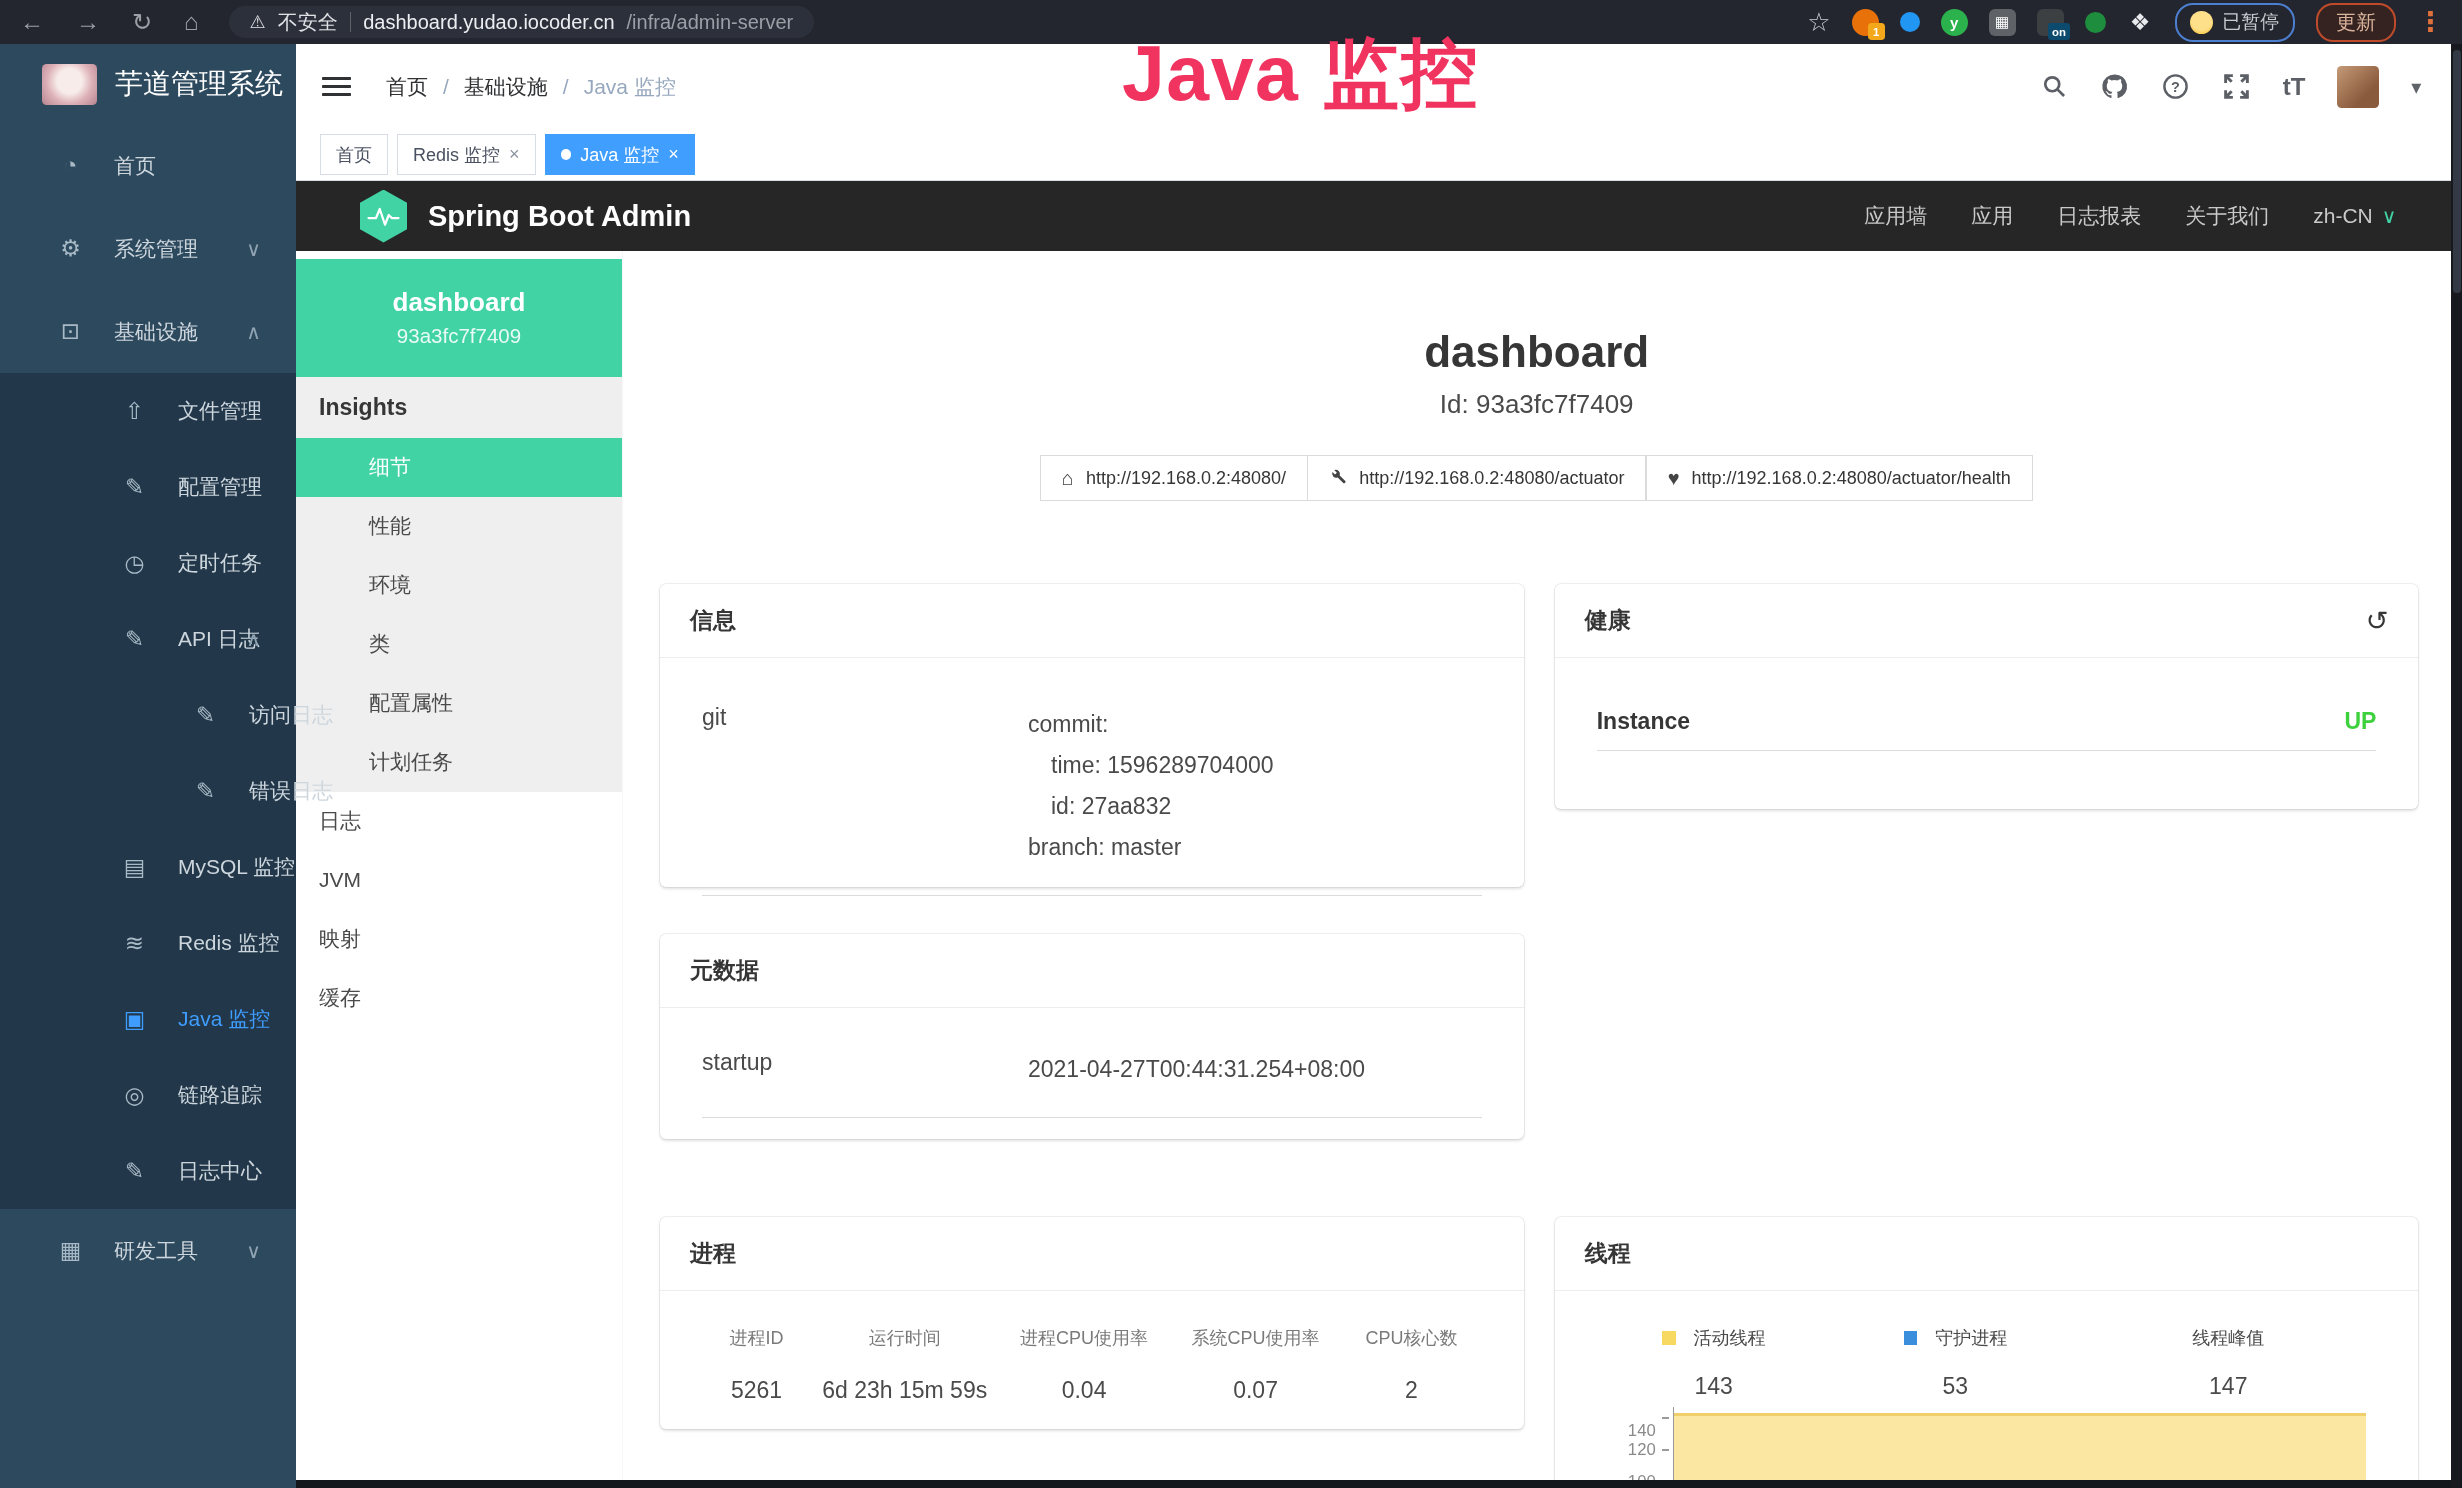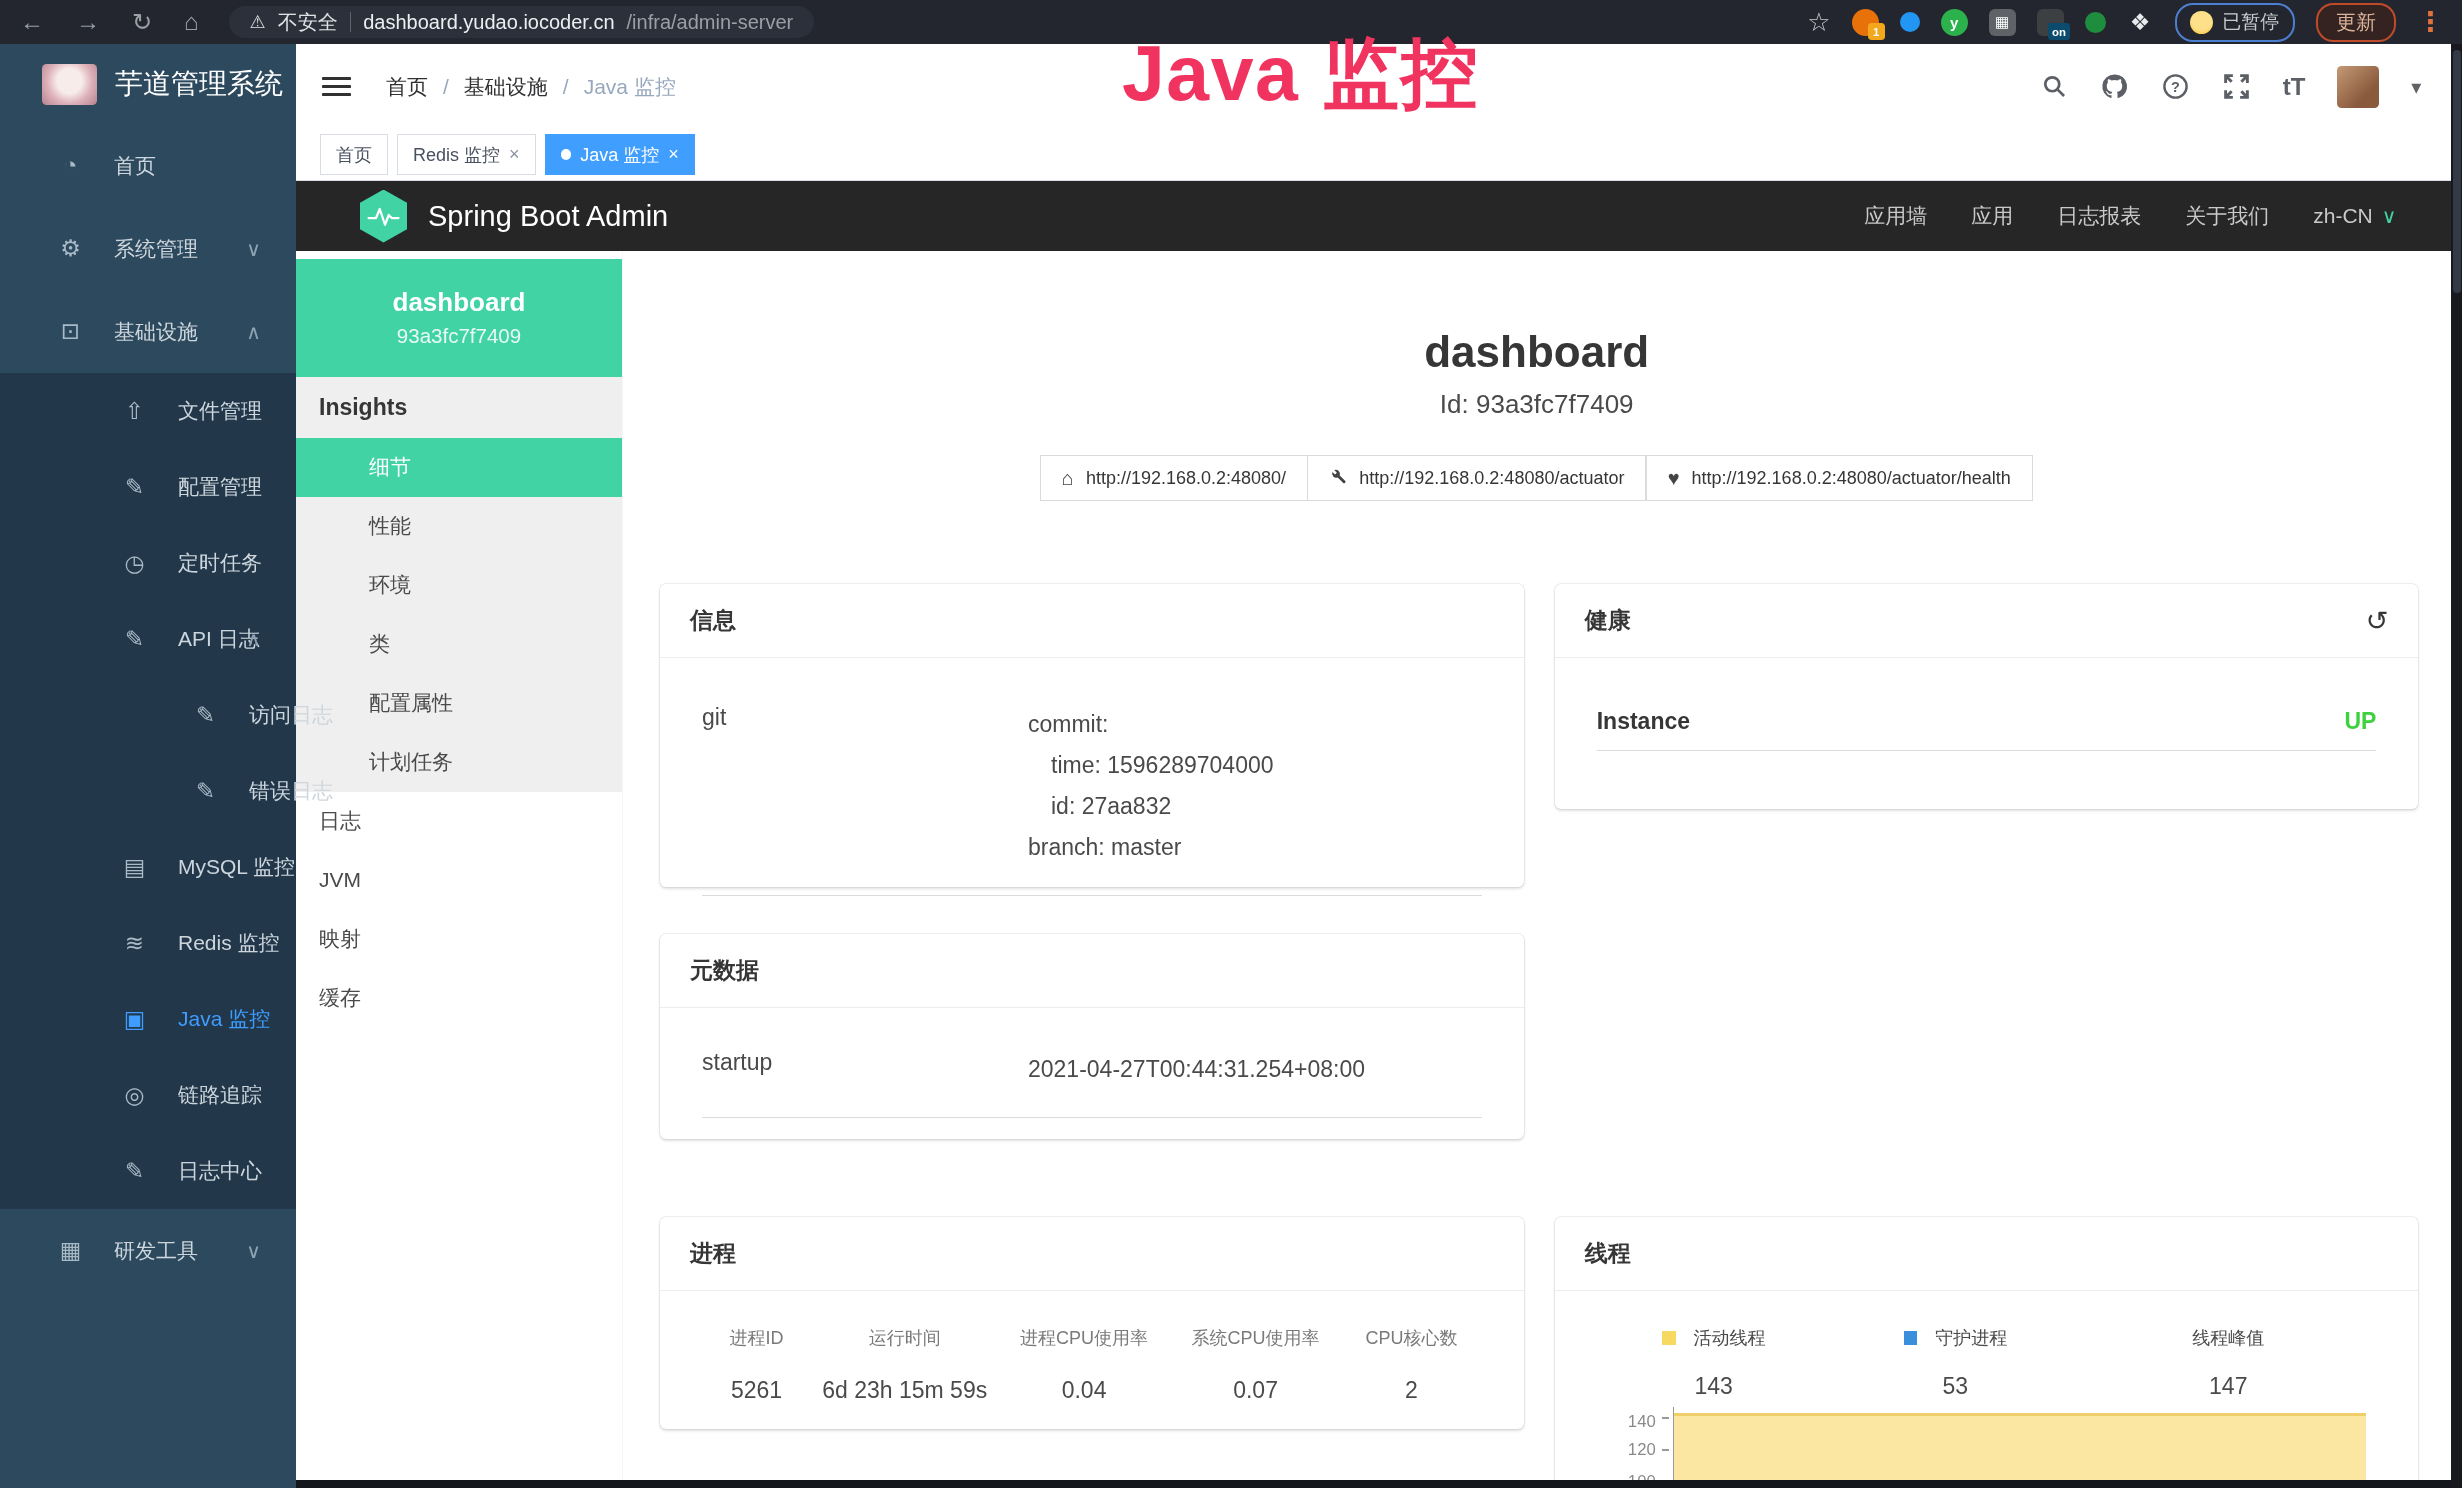--- a/index.html
+++ b/index.html
@@ -86,21 +86,21 @@
   .tag .x{font-size:18px;color:#8a919f}
   .tag.active{background:#409eff;border-color:#409eff;color:#fff}
   .tag.active .dot{width:10.6px;height:10.6px;border-radius:50%;background:#fff}
   .tag.active .x{color:#fff}
 
   
   .sba-header{height:70px;flex:none;background:#262626;display:flex;align-items:center;color:#fff}
   .sba-brand{display:flex;align-items:center;margin-left:64px;gap:21px;cursor:pointer}
   .hex{width:47px;height:53px;background:#42d3a5;clip-path:polygon(50% 0,100% 25%,100% 75%,50% 100%,0 75%,0 25%);
     display:flex;align-items:center;justify-content:center;flex:none}
-  .sba-brand-name{font-size:29px;font-weight:400}
+  .sba-brand-name{font-size:29px;font-weight:700}
   .sba-nav{margin-left:auto;margin-right:55px;display:flex;align-items:center;gap:44px;font-size:21px;color:#c9c9c9}
   .sba-nav .nav-item{cursor:pointer}
   .locale{display:flex;gap:9px;cursor:pointer}
   .locale .chev{color:#42d3a5;font-size:20px}
 
   .sba-body{flex:1;display:flex;overflow:hidden}
   .sba-side{width:326px;flex:none;padding-top:7.6px;box-shadow:0.8px 0 0 rgba(0,0,0,.04)}
   .sba-app{height:118px;background:#42d3a5;color:#fff;display:flex;flex-direction:column;align-items:center;
     justify-content:center;gap:6px;cursor:pointer}
   .sba-app-name{font-size:26px;font-weight:700}
@@ -492,21 +492,21 @@
                   <span class="tc tc2">
                     <span>线程峰值</span>
                   </span>
                 </div>
                 <div class="t-vals">
                   <span class="tc tc0">143</span>
                   <span class="tc tc1">53</span>
                   <span class="tc tc2">147</span>
                 </div>
                 <div class="t-chart">
-                  <span class="t-tick" style="top:4px">140</span>
+                  <span class="t-tick" style="top:13px">140</span>
                   <span class="t-tickline" style="top:-0.8px"></span>
                   <span class="t-tick" style="top:32px">120</span>
                   <span class="t-tickline" style="top:31px"></span>
                   <span class="t-tick" style="top:64px">100</span>
                   <span class="t-tickline" style="top:63px"></span>
                   <span class="t-axis"></span>
                   <div class="t-area"></div>
                 </div>
               </div>
             </div>

